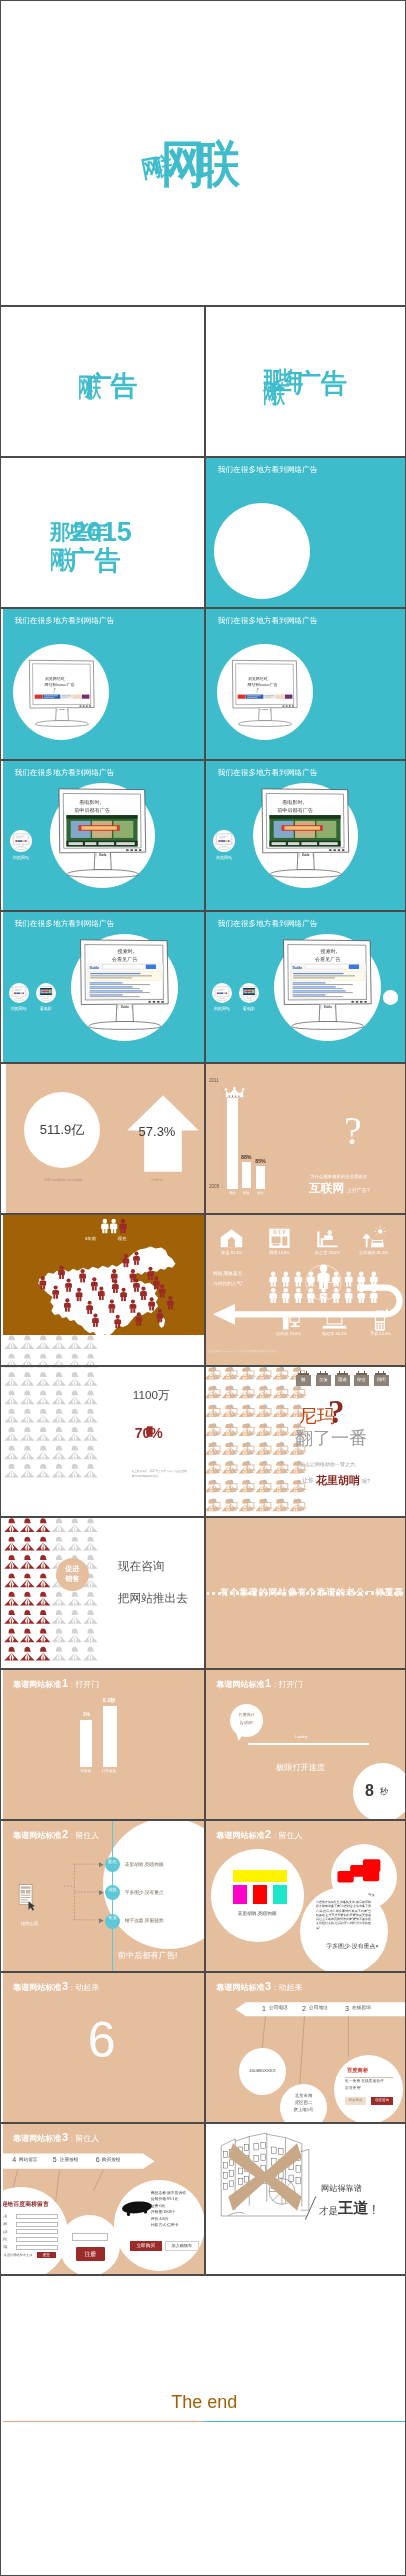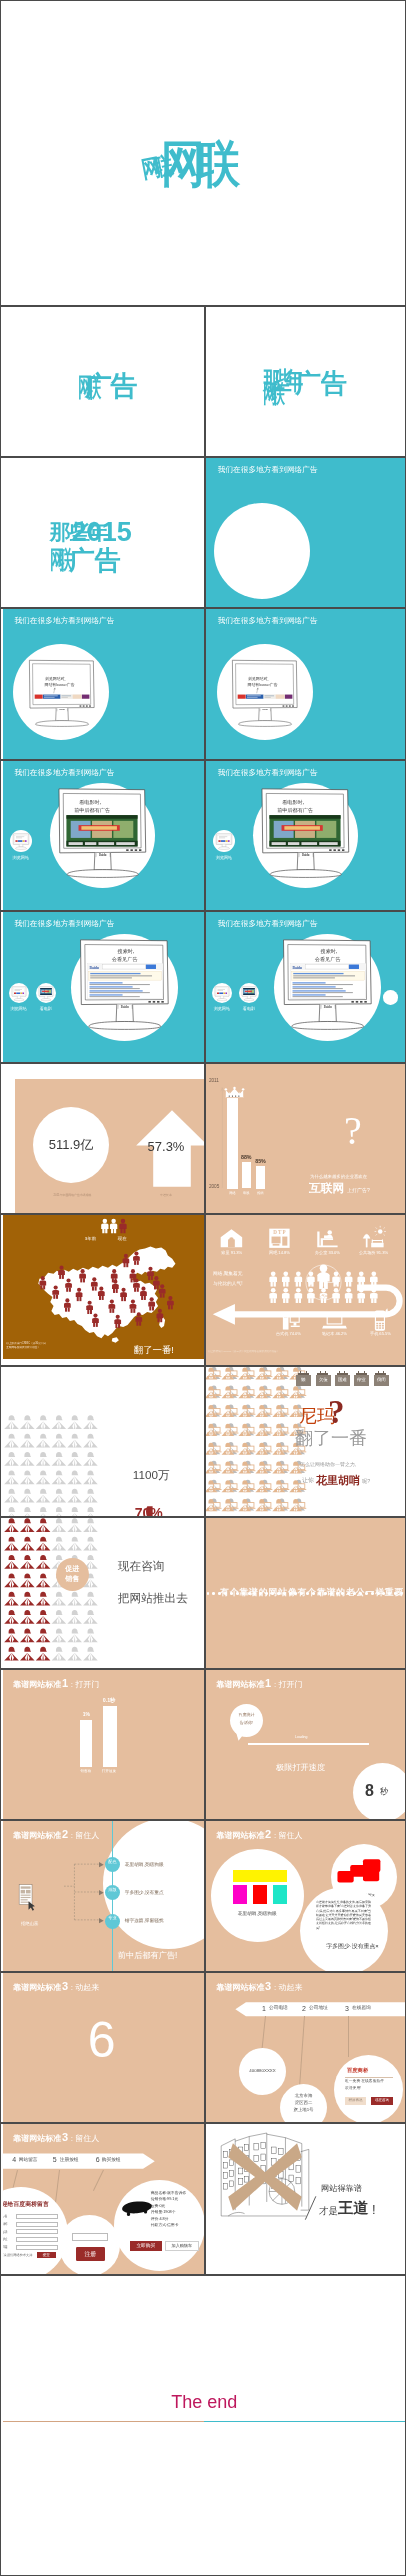--- a/index.html
+++ b/index.html
@@ -348,21 +348,21 @@
           <rect x="20.5" y="7.5" width="5.5" height="7" fill="#a2c07e"></rect>
           <rect x="8" y="9.5" width="14" height="2.4" fill="#e03c3c"></rect>
           <rect x="4.5" y="15.4" width="23" height="2.6" fill="#17334a"></rect>
           <path d="M13 20.5 L12.3 25 L19.7 25 L19 20.5" fill="#fff" stroke="#999" stroke-width="0.5"></path>
           <path d="M6 28 C6 26 11 25 16 25 C21 25 26 26 26 28 C26 29 21 29.4 16 29.4 C11 29.4 6 29 6 28Z" fill="#fff" stroke="#999" stroke-width="0.5"></path>
         </svg>
       </div>
       <div class="t" style="left:26px;top:95px;width:34px;text-align:center;font-size:4.1px;color:#fff;">看电影</div>
 <div class="wcirc" style="left:177px;top:78px;width:14.6px;height:14.6px;"></div>
 </div>
-<div class="slide" style="left:14px;top:1063px;width:201px;height:150px;background:#E5BE9E;margin-top:15px;">
+<div class="slide" style="left:5px;top:1063px;width:201px;height:150px;background:#E5BE9E;">
 <div class="wcirc" style="left:18px;top:28px;width:76px;height:76px;"></div>
 <div class="t" style="left:18px;top:59px;width:76px;text-align:center;font-size:13px;color:#3b3b3b;">511.9亿</div>
 <div class="t" style="left:10px;top:115px;width:95px;text-align:center;font-size:2.9px;color:#b08e74;">2011年中国网络广告市场规模</div>
 <svg width="74" height="79" viewBox="0 0 126 134" style="position:absolute;left:120px;top:30px;">
  <path d="M63 2 L124 62 L95 62 L95 132 L31 132 L31 62 L2 62 Z" fill="#ffffff"></path>
 </svg>
 <div class="t" style="left:116px;top:61px;width:70px;text-align:center;font-size:13px;color:#3b3b3b;">57.3%</div>
 <div class="t" style="left:116px;top:115px;width:70px;text-align:center;font-size:2.9px;color:#b08e74;">年增长率</div>
 </div>
 <div class="slide" style="left:205px;top:1063px;width:200px;height:150px;background:#E5BE9E;">
@@ -797,21 +797,21 @@
         <text x="100" y="58" font-size="6" fill="#e5be9e" text-anchor="middle">人气up</text>
       </svg>
 <div class="t" style="left:7px;top:57px;font-size:4.7px;color:#fff;">网络,聚集着无</div>
 <div class="t" style="left:7px;top:67px;font-size:4.7px;color:#fff;">与伦比的人气!</div>
 <svg width="193" height="64" viewBox="0 0 330 110" style="position:absolute;left:3.5px;top:47px;">
  <path d="M34 90 L302 90 a23 23 0 0 0 0 -46 L252 44" stroke="#fff" stroke-width="10.5" fill="none" stroke-linecap="butt"></path>
  <path d="M4 90 L42 72 L42 108 Z" fill="#fff"></path>
 </svg>
 <div class="t" style="left:2.3px;top:136px;font-size:2.5px;color:#f2ddca;">以上数据摘自CNNIC《第30次中国互联网络发展状况统计报告》</div>
 </div>
-<div class="slide" style="left:1.8px;top:1414px;width:201px;height:150px;background:#ffffff;">
+<div class="slide" style="left:1.8px;top:1334px;width:201px;height:150px;background:#ffffff;">
 <svg width="103" height="152" viewBox="0 0 176 260" style="position:absolute;left:0;top:-1.8px;">
 <g>
           <path d="M9.50 10.00 a5.00 6.00 0 0 1 10.00 0 l1.40 2.40 l-11.40 0.00 Z" fill="#d2d2d2"></path>
           <path d="M14.50 14.50 L27.00 27.50 L2.00 27.50 Z" fill="#d2d2d2"></path>
           <path d="M14.50 14.50 L10.38 22.56 L12.70 27.50 L16.30 27.50 L18.62 22.56 Z" fill="#ffffff"></path>
           <path d="M14.50 16.06 L13.25 27.50 L15.75 27.50 Z" fill="#d2d2d2"></path>
         </g>
         <g>
           <path d="M36.50 10.00 a5.00 6.00 0 0 1 10.00 0 l1.40 2.40 l-11.40 0.00 Z" fill="#d2d2d2"></path>
           <path d="M41.50 14.50 L54.00 27.50 L29.00 27.50 Z" fill="#d2d2d2"></path>
@@ -2375,21 +2375,21 @@
 </svg>
 <div class="t" style="left:115px;top:61px;font-size:8.2px;color:#3a3a3a;">网站得靠谱</div>
 <div class="t" style="left:113px;top:82px;font-size:9.4px;color:#3a3a3a;">才是</div>
 <div class="t" style="left:132px;top:76px;font-size:15.2px;color:#3a3a3a;font-weight:bold;">王道</div>
 <div class="t" style="left:166px;top:79px;font-size:13px;color:#3a3a3a;">!</div>
 <svg width="15.2" height="26" viewBox="0 0 26 44" style="position:absolute;left:97px;top:71px;">
         <path d="M22 2 L4 42" stroke="#3a3a3a" stroke-width="1.4" fill="none"></path>
       </svg>
 </div>
 <div class="slide" style="left:1.8px;top:2275px;width:403px;height:300px;background:#ffffff;">
-<div class="t" style="left:0;top:117px;width:403px;text-align:center;font-size:18px;color:#be185d;">The end</div>
+<div class="t" style="left:0;top:117px;width:403px;text-align:center;font-size:18px;color:#a16207;">The end</div>
 <div style="position:absolute;left:0;top:145px;width:201px;height:0.9px;background:#D3A583;"></div>
 <div style="position:absolute;left:201px;top:145px;width:202px;height:0.9px;background:#3FBCCC;"></div>
 </div>
 <div class="hline" style="top:304px;"></div>
 <div class="hline" style="top:455px;"></div>
 <div class="hline" style="top:606px;"></div>
 <div class="hline" style="top:758px;"></div>
 <div class="hline" style="top:909px;"></div>
 <div class="hline" style="top:1061px;"></div>
 <div class="hline" style="top:1212px;"></div>

